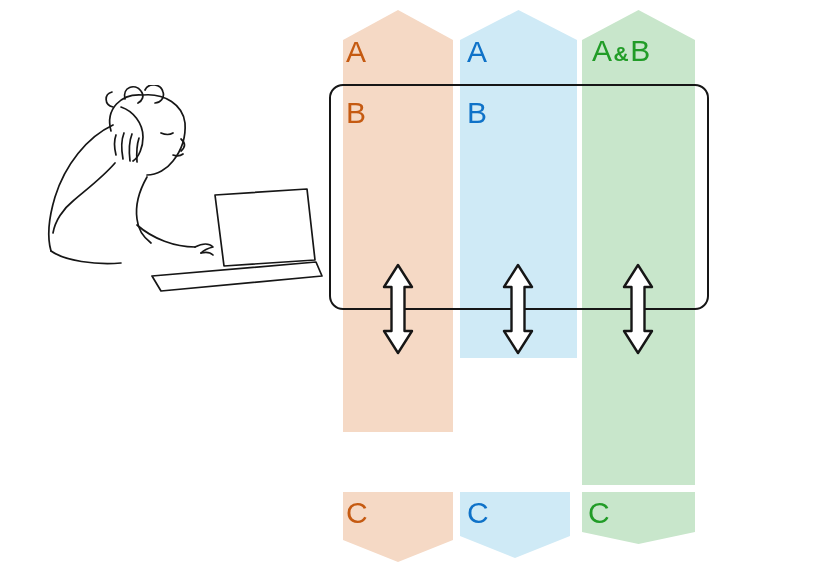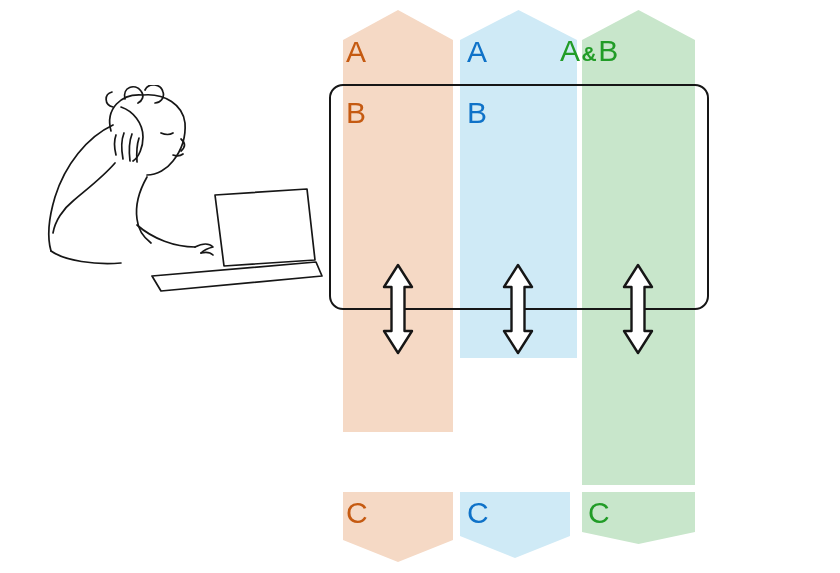--- a/index.html
+++ b/index.html
@@ -86,21 +86,21 @@
   </svg>
   <svg class="updown" style="left:498px;" viewBox="0 0 40 92" aria-hidden="true">
     <path d="M20,2 L34,24 L26.5,24 L26.5,68 L34,68 L20,90 L6,68 L13.5,68 L13.5,24 L6,24 Z"></path>
   </svg>
   <svg class="updown" style="left:618px;" viewBox="0 0 40 92" aria-hidden="true">
     <path d="M20,2 L34,24 L26.5,24 L26.5,68 L34,68 L20,90 L6,68 L13.5,68 L13.5,24 L6,24 Z"></path>
   </svg>
 
   <div class="lbl txt-orange" style="left:346px;top:36px;">A</div>
   <div class="lbl txt-blue" style="left:467px;top:36px;">A</div>
-  <div class="lbl txt-green" style="left:560px;top:35px;">
+  <div class="lbl txt-green" style="left:592px;top:35px;">
     <span>A</span><span class="amp">&amp;</span><span>B</span>
   </div>
 
   <div class="lbl txt-orange" style="left:346px;top:97px;">B</div>
   <div class="lbl txt-blue" style="left:467px;top:97px;">B</div>
 
   <div class="lbl txt-orange" style="left:346px;top:497px;">C</div>
   <div class="lbl txt-blue" style="left:467px;top:497px;">C</div>
   <div class="lbl txt-green" style="left:588px;top:497px;">C</div>
 

